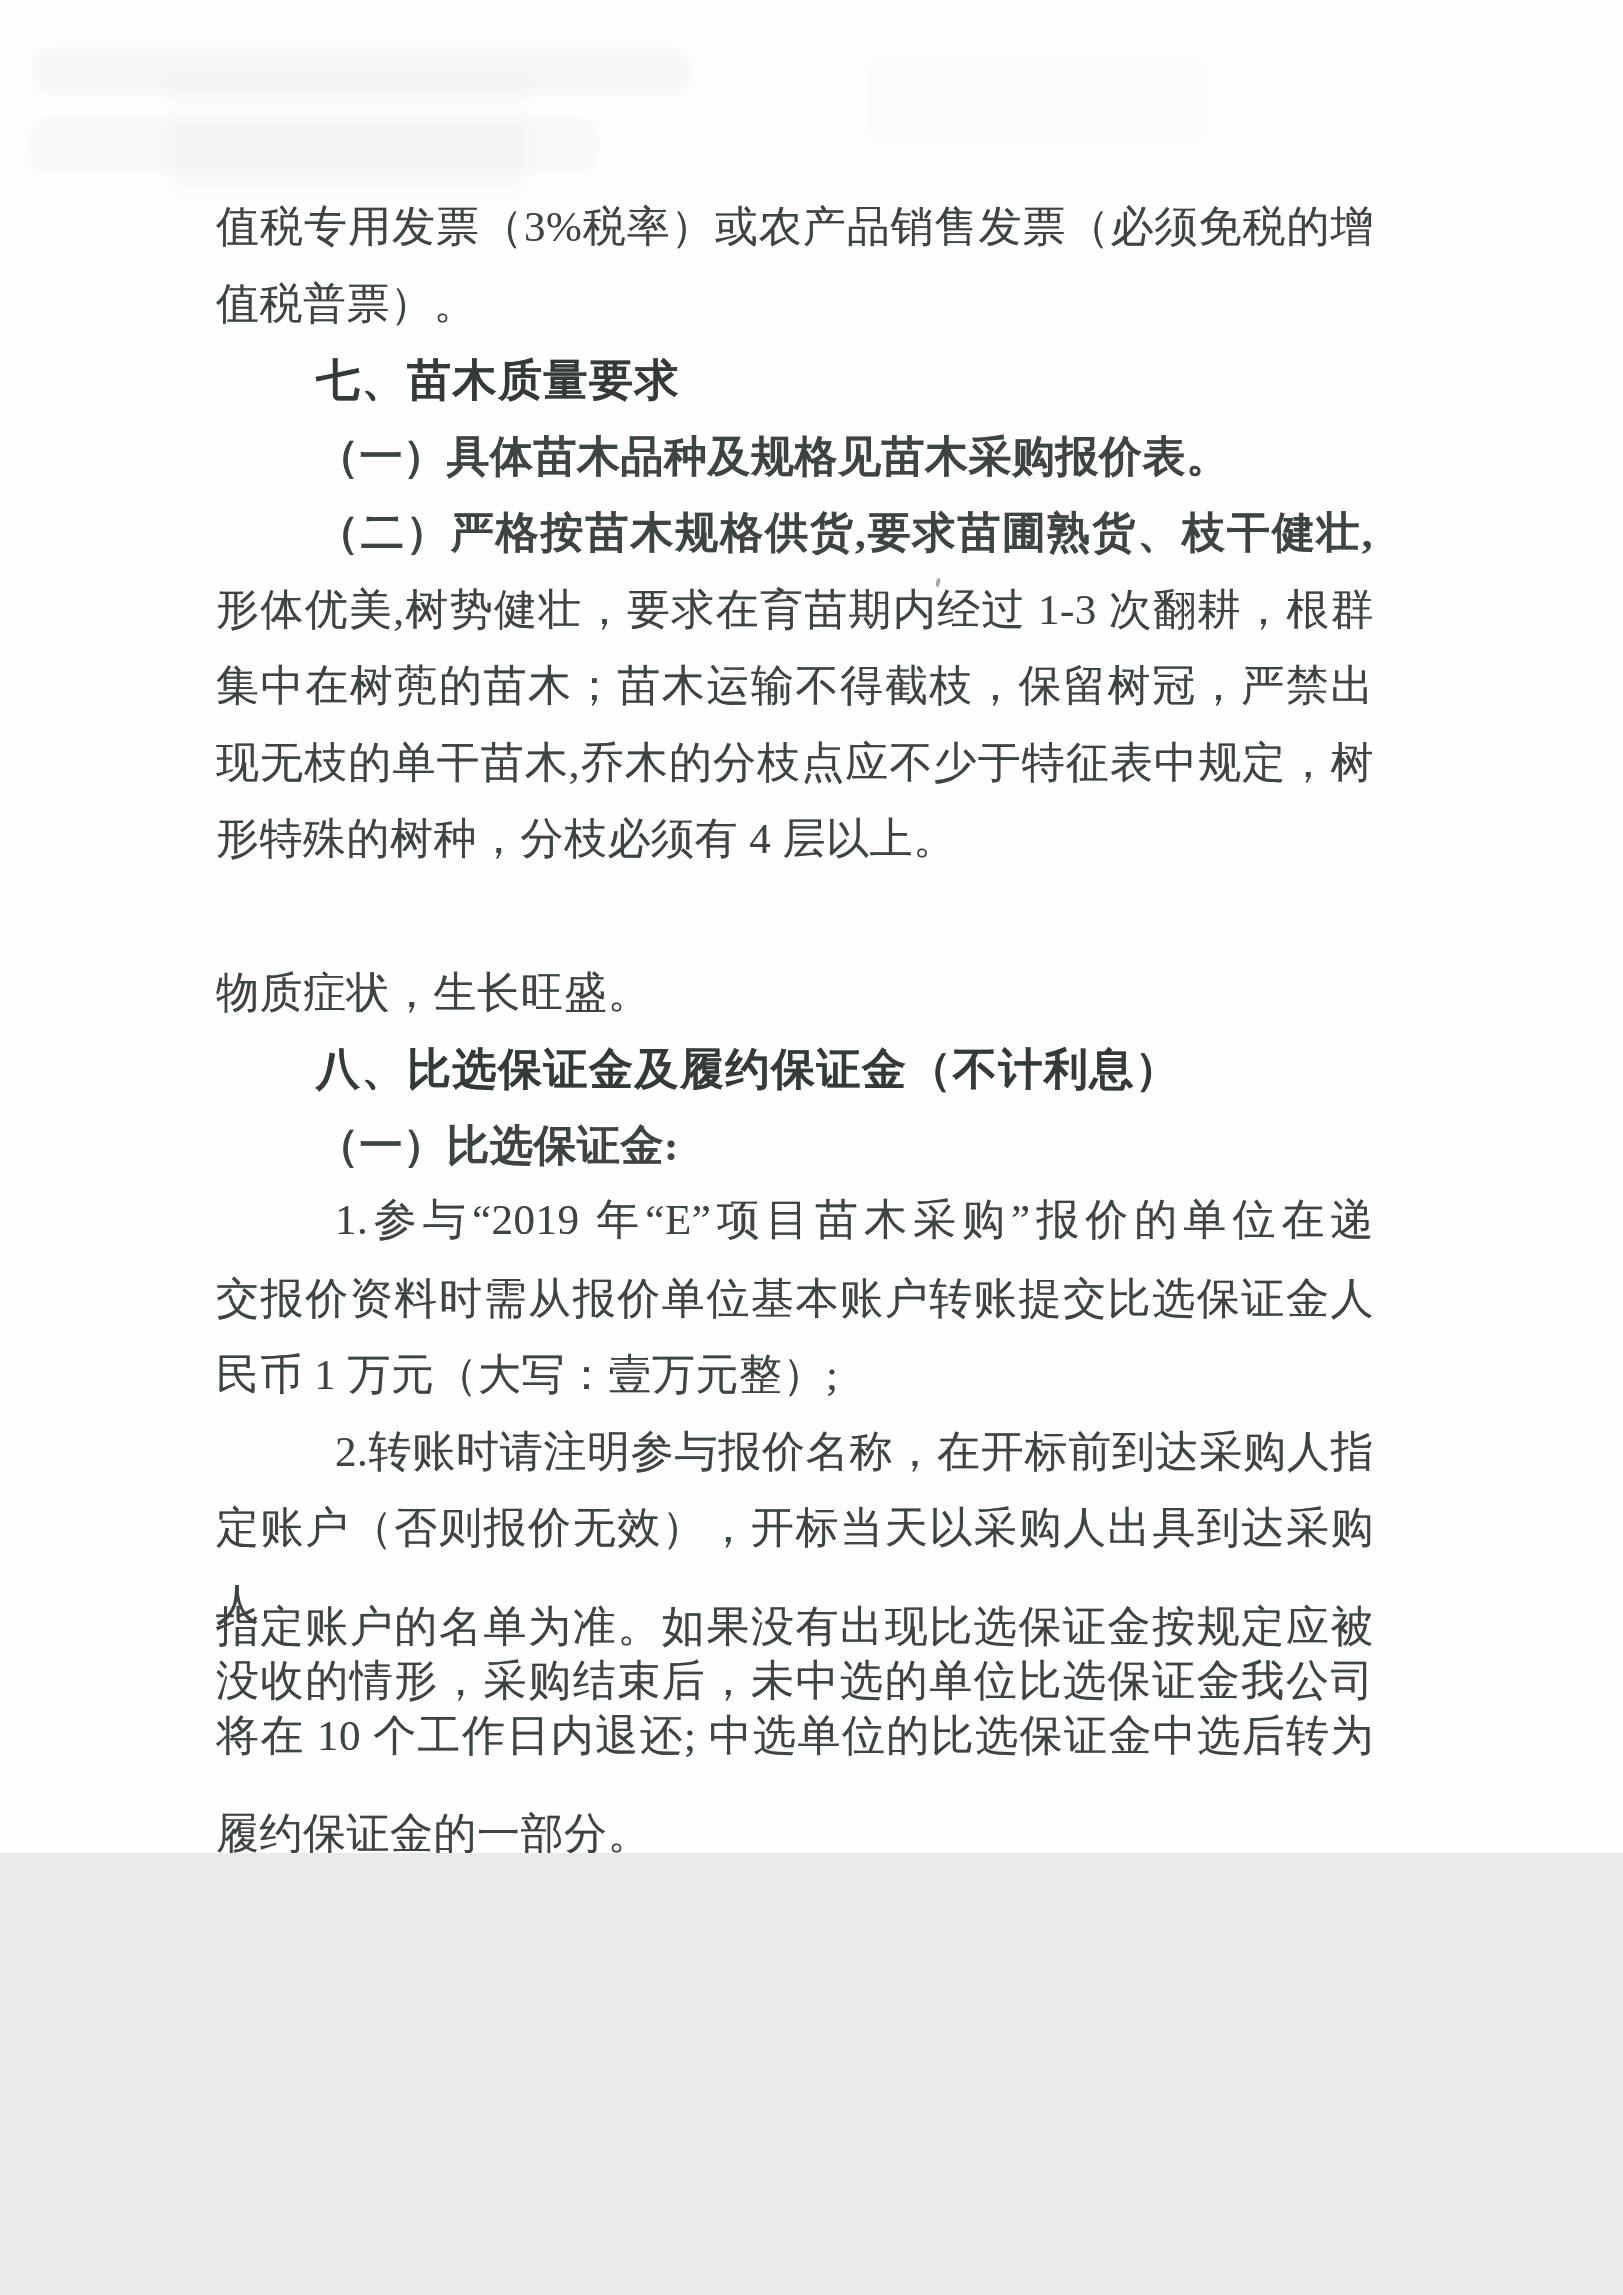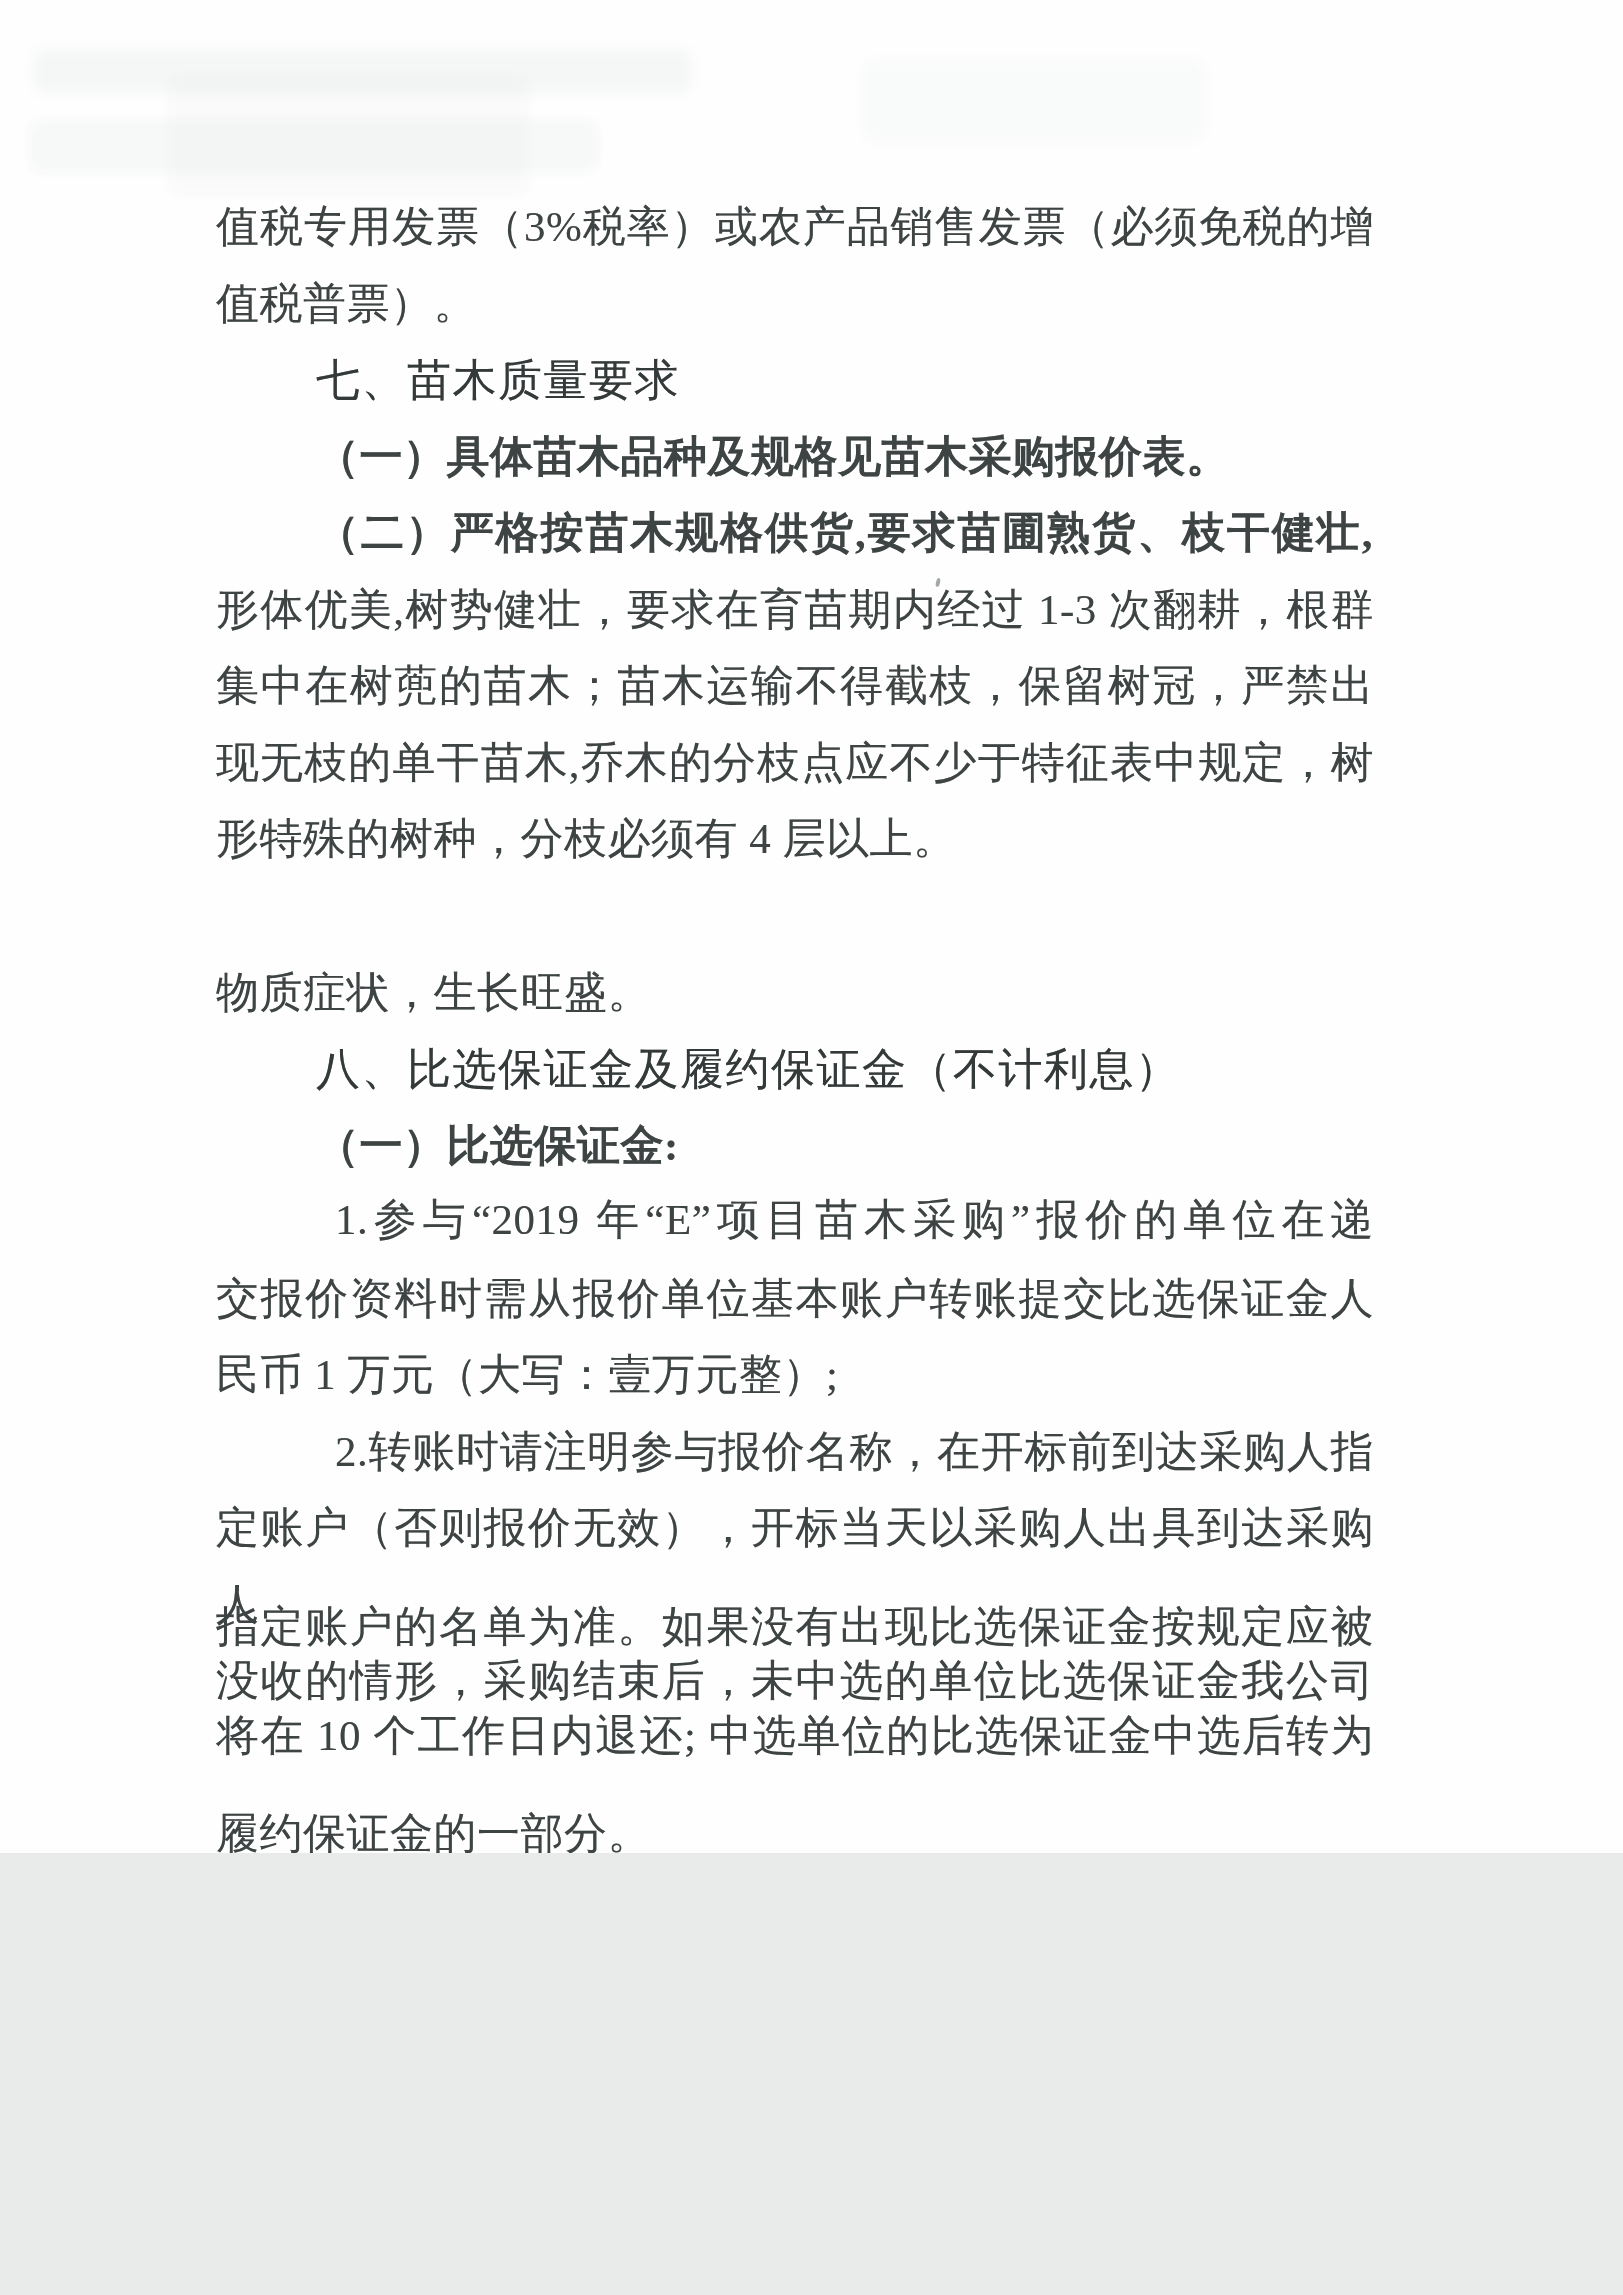--- a/index.html
+++ b/index.html
@@ -19,21 +19,21 @@
     white-space:nowrap;
     letter-spacing:0.5px;
     text-shadow:0 0 0.5px rgba(62,68,68,.40);
   }
   .just{text-align:justify;text-align-last:justify;white-space:normal;}
   .ind2{left:316px;width:1057px;font-weight:bold;}   
   .ind3{left:335px;width:1039px;}   
   .ind3b{left:299px;width:1074px;}  
   .head{
     font-family:"Liberation Sans","DejaVu Sans",sans-serif;
-    font-weight:400;font-size:44px;color:#343a3a;
+    font-weight:700;font-size:44px;color:#343a3a;
     letter-spacing:1.5px;
     text-shadow:0 0 0.5px rgba(52,58,58,.55);
   }
   .pagenum{
     position:absolute;top:2090px;left:0;width:1604px;height:54px;
     text-align:center;line-height:54px;
     font-size:36px;color:#454b4b;
     text-shadow:0 0 0.5px rgba(62,68,68,.4);
   }
   

